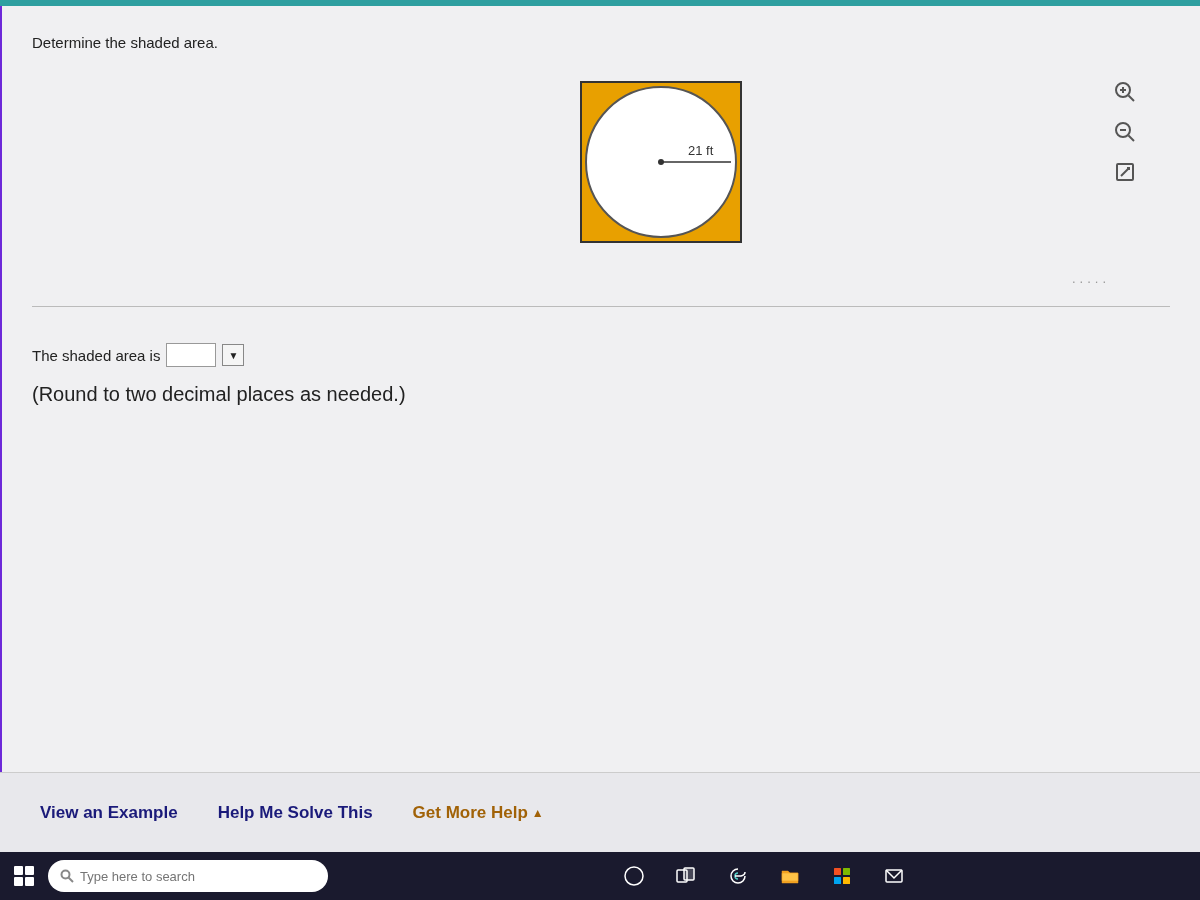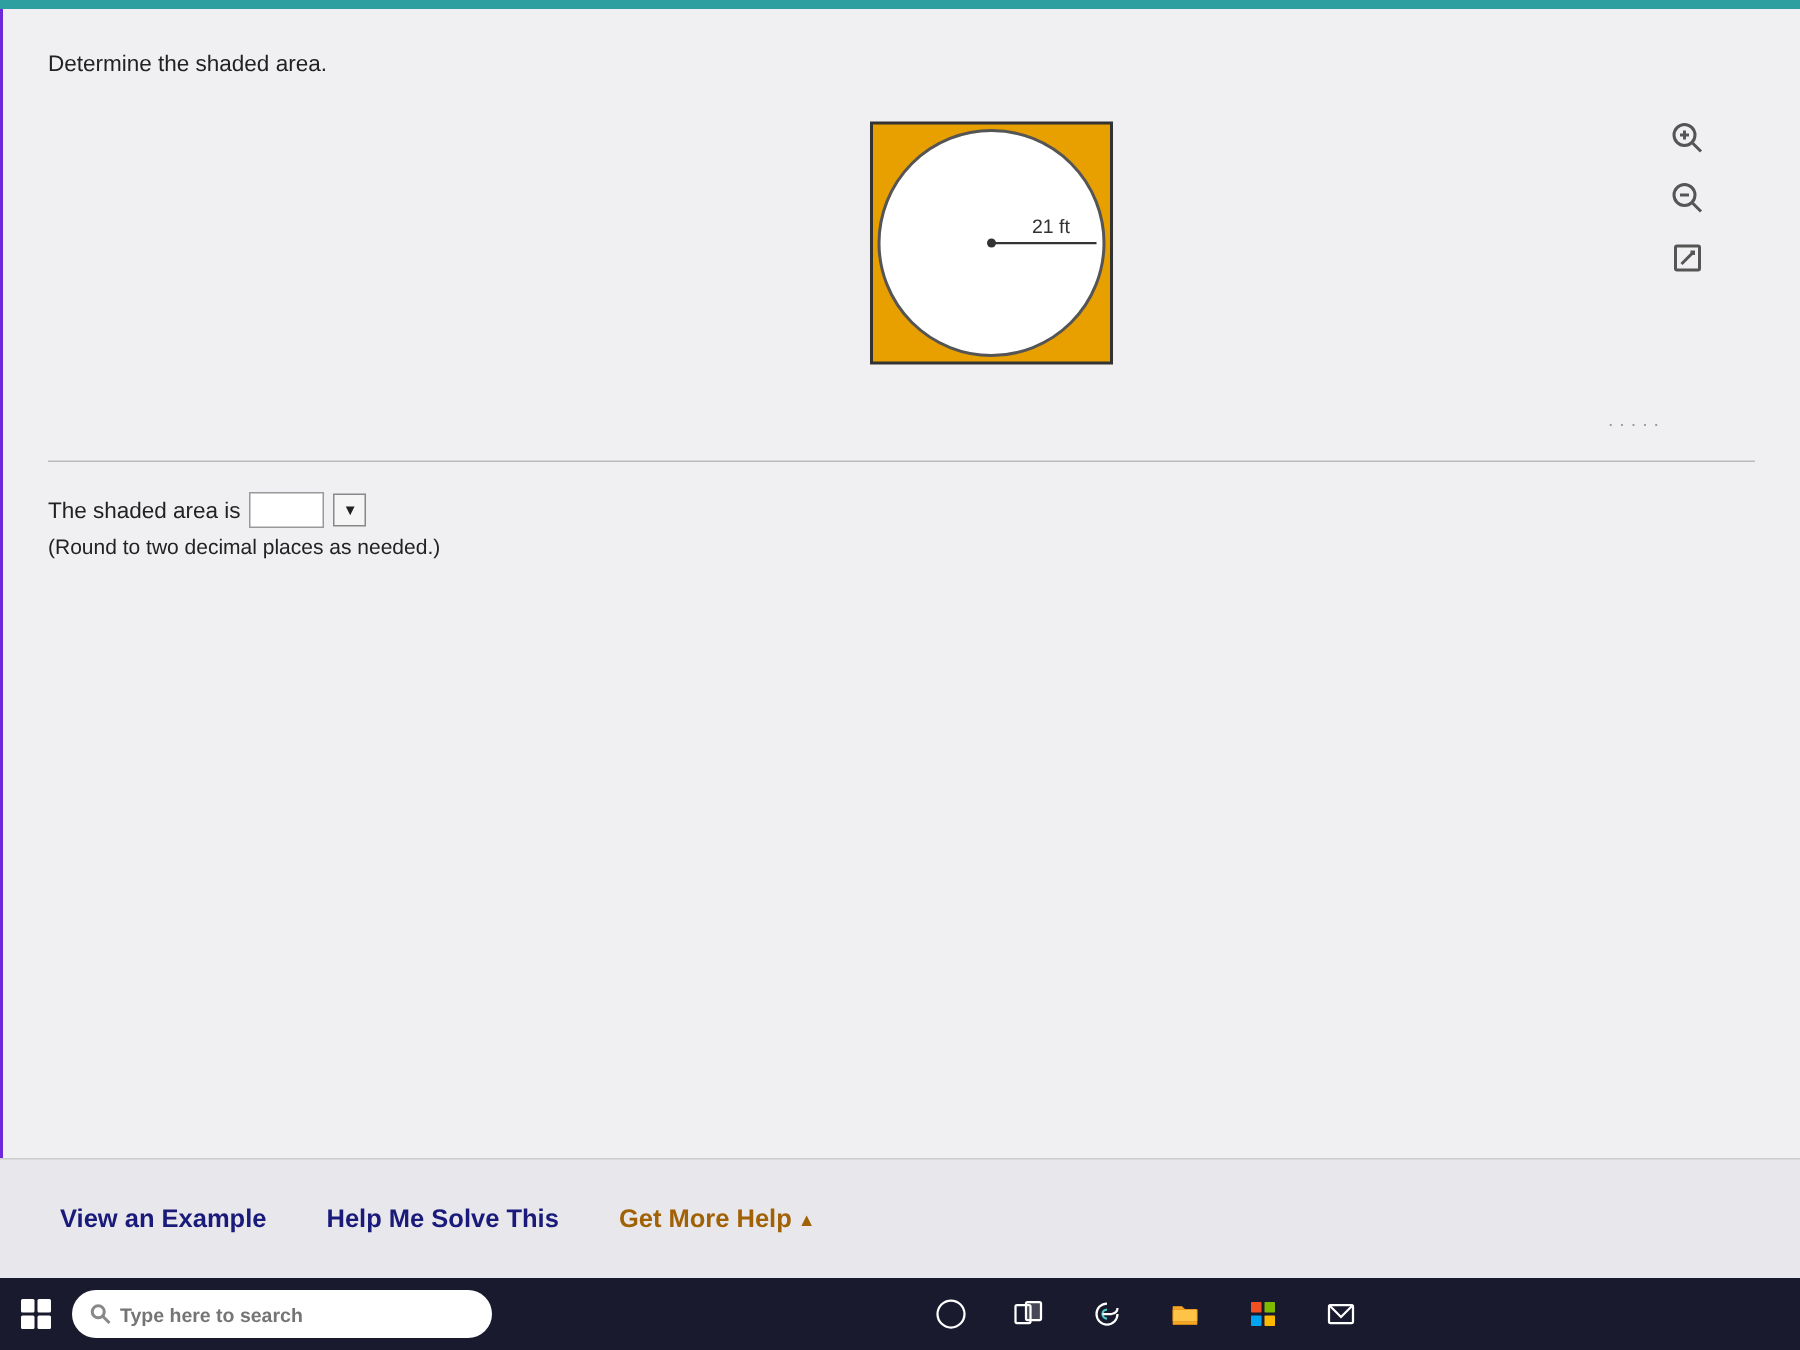--- a/index.html
+++ b/index.html
@@ -61,21 +61,21 @@
     .divider {
       border: none;
       border-top: 1px solid #bbb;
       margin: 10px 0;
     }
 
     .answer-section {
       display: flex;
       align-items: center;
       gap: 6px;
-      margin-top: 10px;
+      margin-top: 26px;
       margin-bottom: 4px;
       font-size: 15px;
       color: #222;
     }
 
     .answer-input {
       width: 50px;
       height: 24px;
       border: 1px solid #999;
       background: #fff;
@@ -89,23 +89,24 @@
       justify-content: center;
       width: 22px;
       height: 22px;
       border: 1px solid #888;
       background: #f5f5f5;
       cursor: pointer;
       font-size: 10px;
     }
 
     .round-note {
-      font-size: 14px;
+      font-size: 20px;
       color: #222;
       margin-bottom: 8px;
+      margin-top: 12px;
     }
 
     
     .bottom-bar {
       background: #e8e8ec;
       border-top: 1px solid #ccc;
       padding: 0 20px;
       height: 80px;
       display: flex;
       align-items: center;
@@ -181,21 +182,20 @@
       gap: 6px;
     }
 
     .taskbar-search input {
       border: none;
       outline: none;
       font-size: 13px;
       color: #333;
       background: transparent;
       flex: 1;
-      font-weight: bold;
     }
 
     .taskbar-center-icons {
       flex: 1;
       display: flex;
       justify-content: center;
       align-items: center;
       gap: 16px;
     }
 

